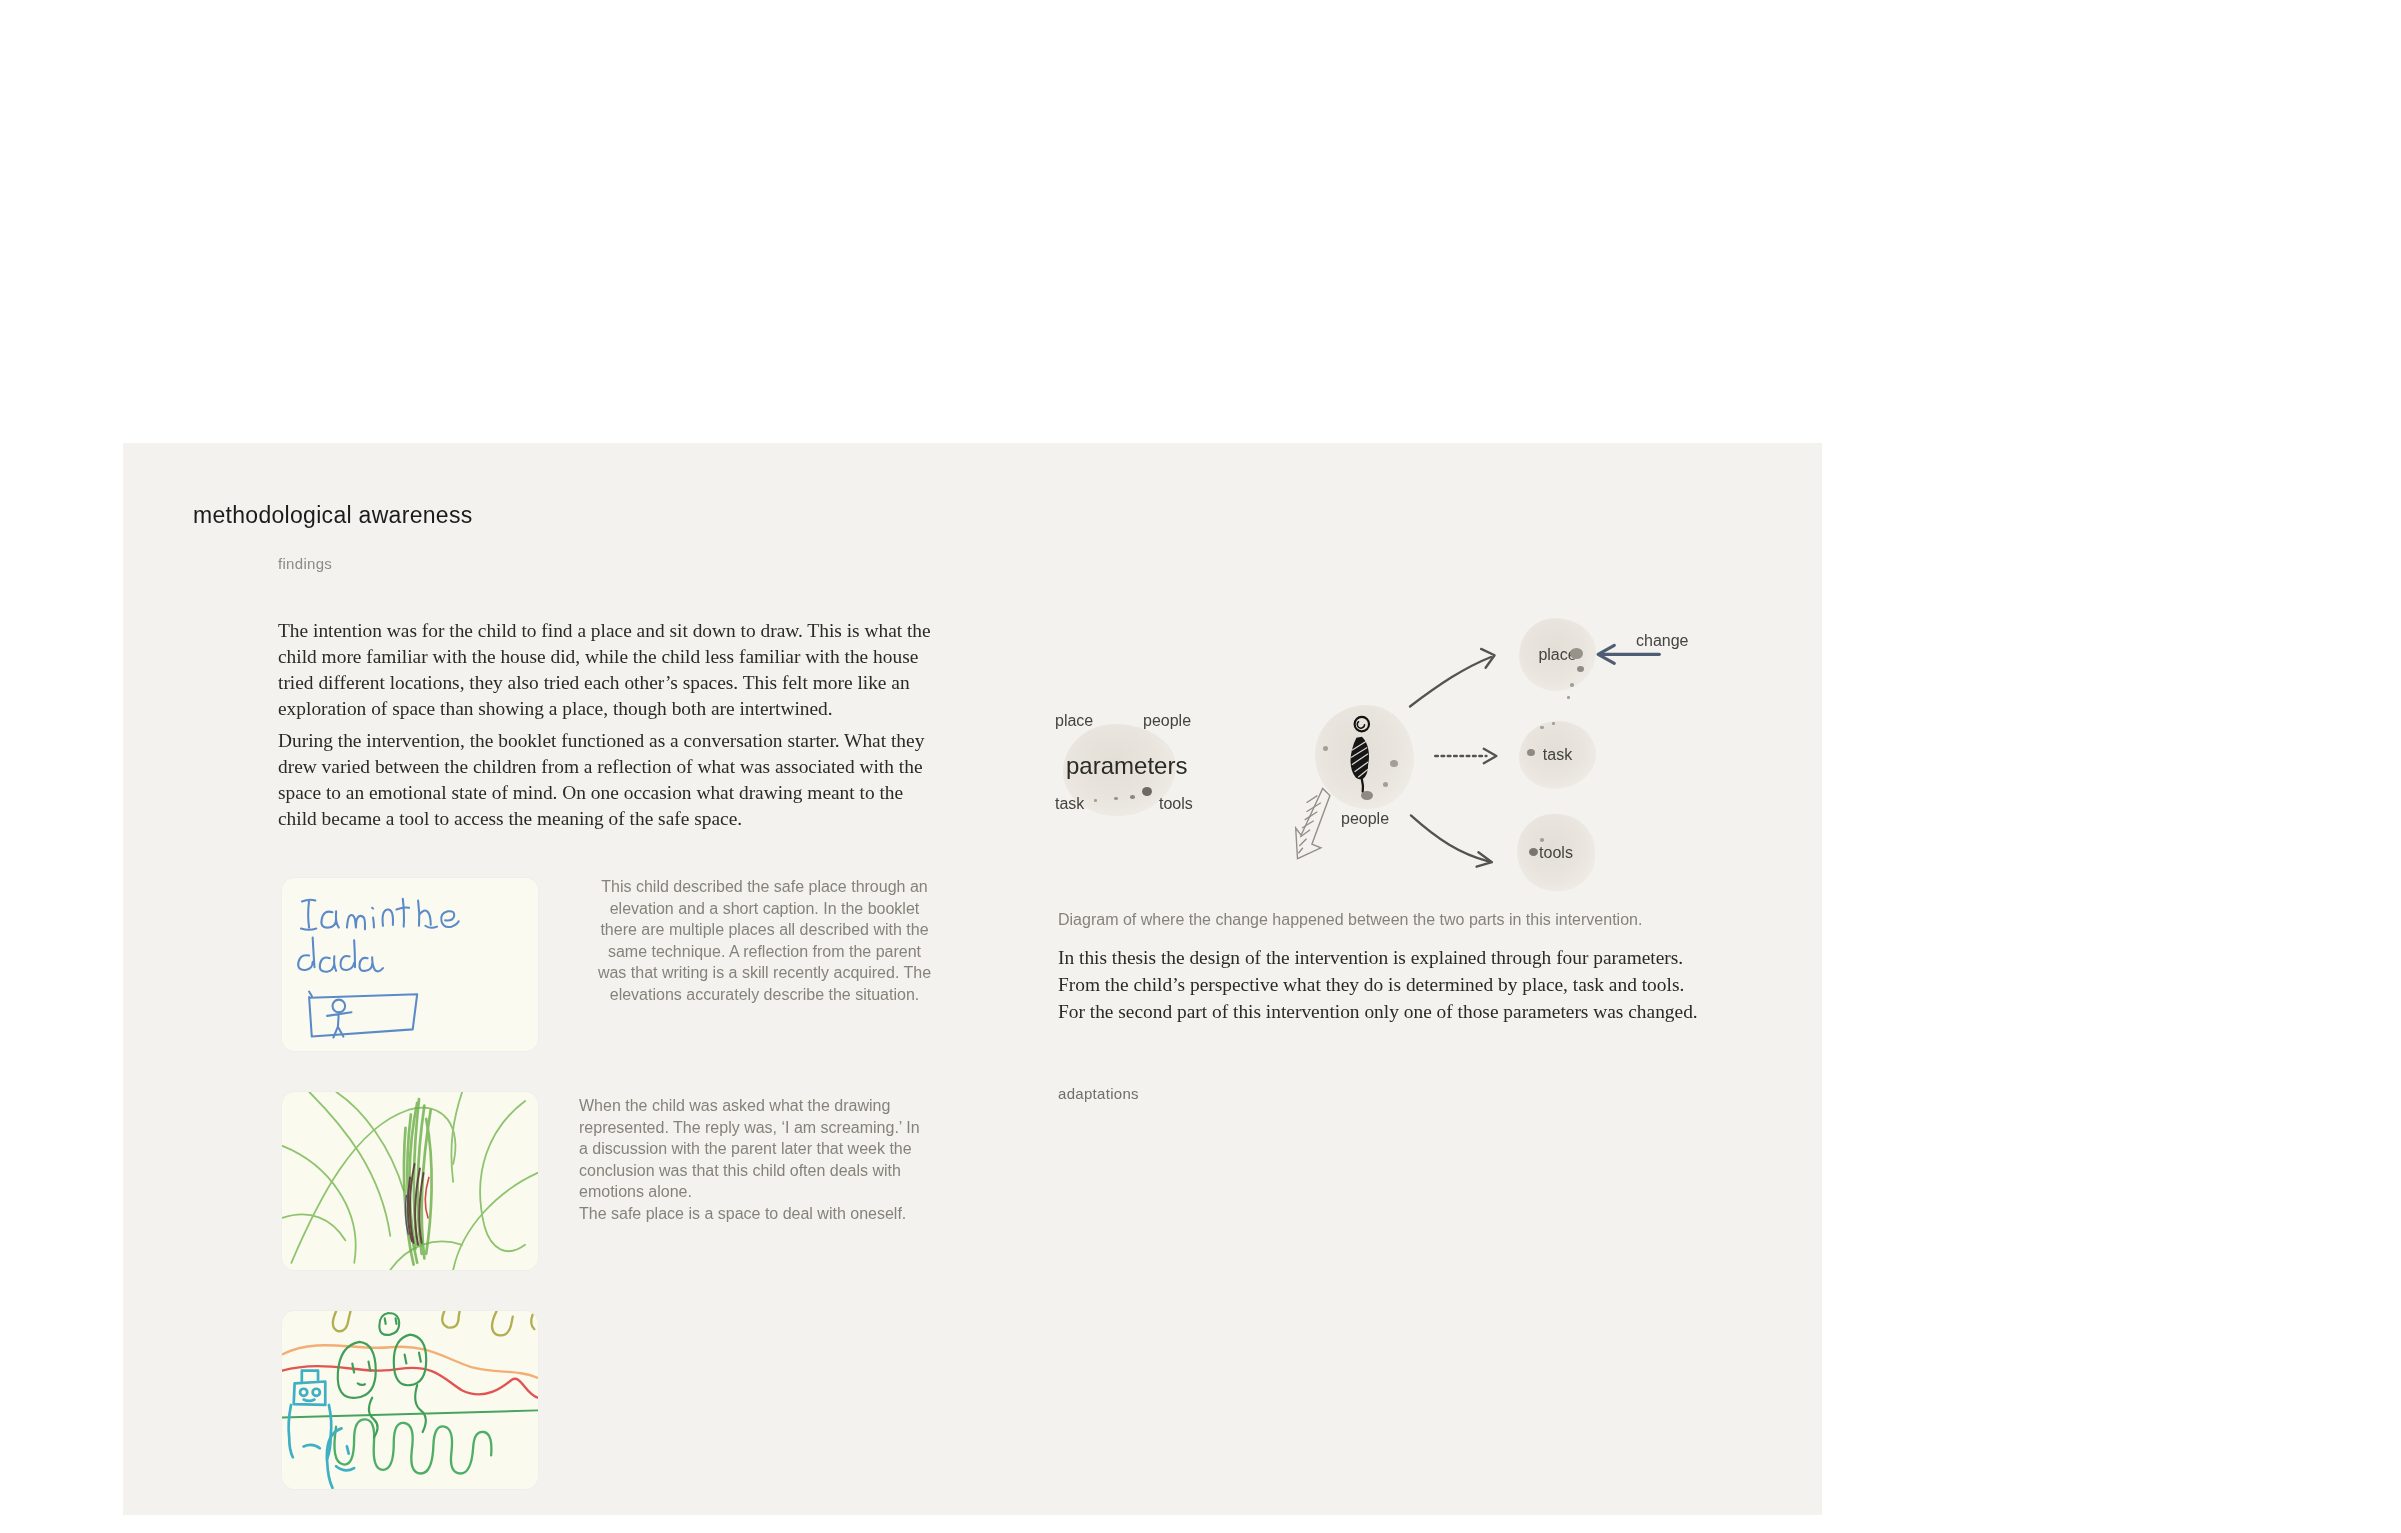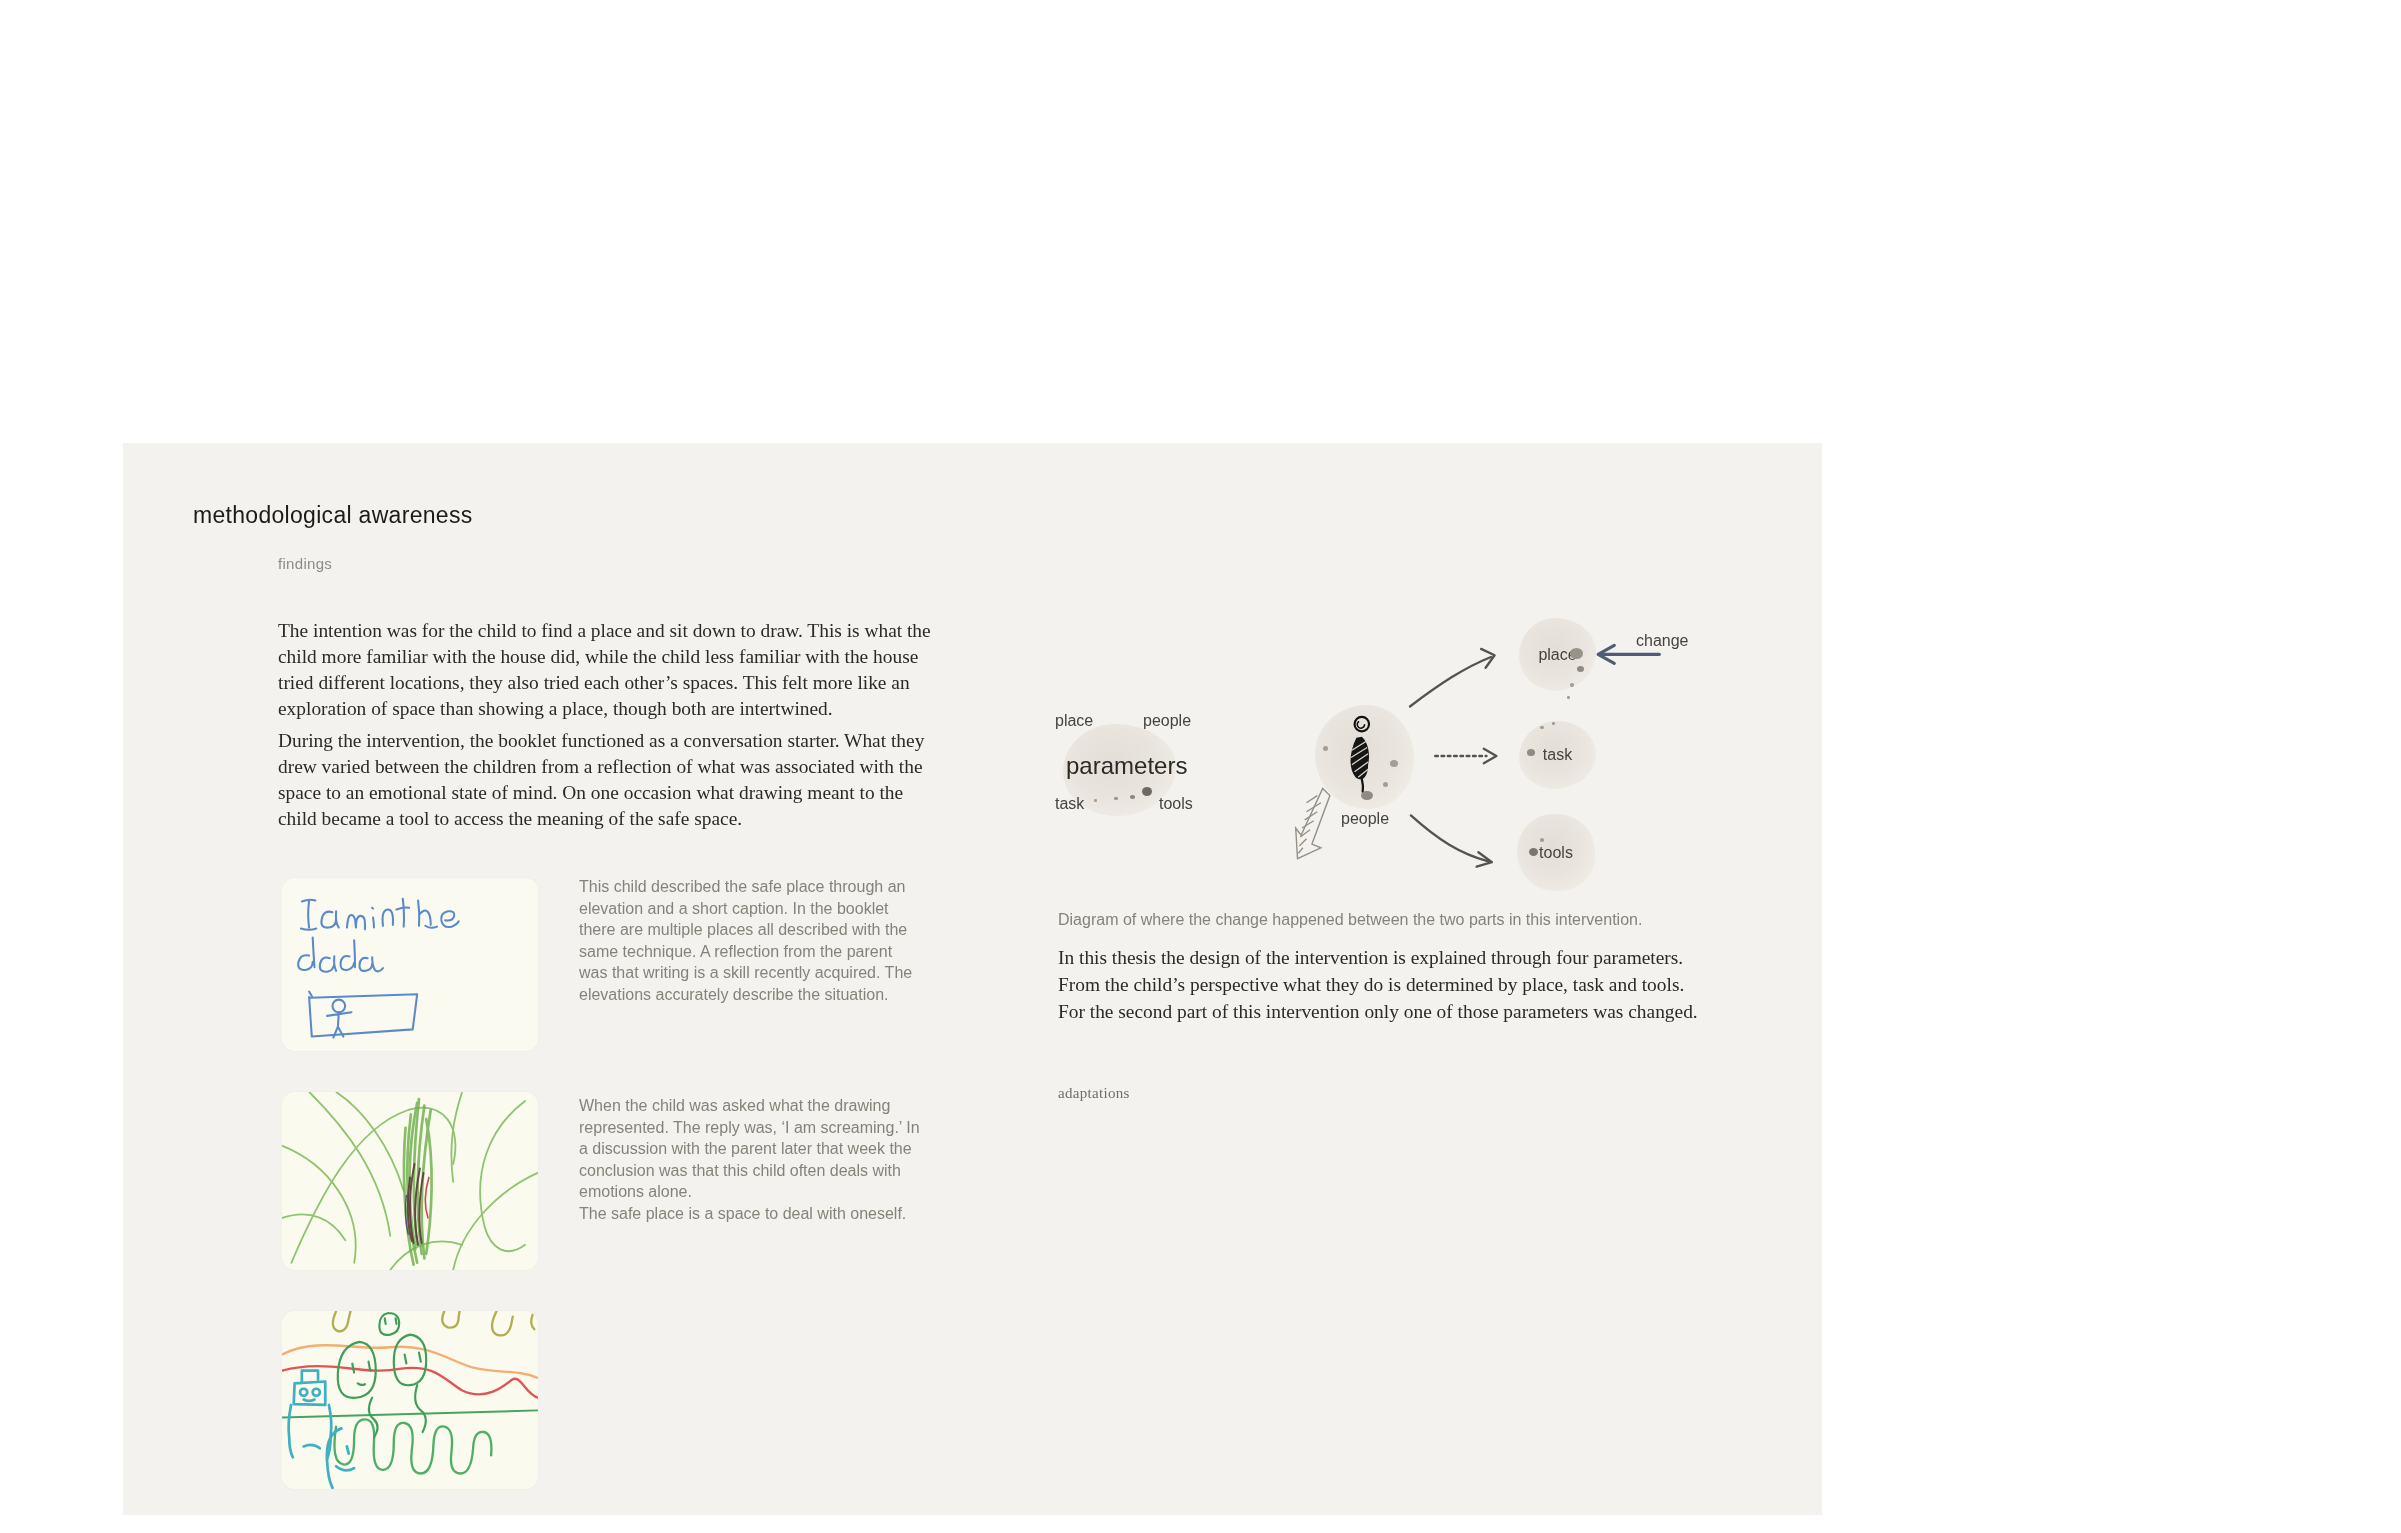--- a/index.html
+++ b/index.html
@@ -54,21 +54,21 @@
           <path d="M30,86 q-10,-2 -12,8 q-1,9 8,8 q8,-1 8,-9 M34,66 q1,19 2,33"></path>
           <path d="M53,89 q-9,-3 -11,7 q-1,9 8,8 q7,-1 8,-9 M58,87 q-1,10 2,16"></path>
           <path d="M75,87 q-9,-2 -10,7 q-1,9 7,8 q7,-1 8,-8 M80,69 q1,16 1,30"></path>
           <path d="M95,89 q-8,-2 -9,7 q-1,8 7,7 q7,-1 7,-8 M100,88 q0,9 3,14 q4,4 9,-2"></path>
           <path d="M31,133 L150,129 L145,168 L33,176 L30,132 M30,126 l3,5"></path>
           <circle cx="63" cy="142" r="7"></circle>
           <path d="M63,149 l-1,16 M50,153 l27,-4 M62,165 l-5,12 M62,165 l6,11"></path>
         </g>
       </svg>
     </div>
-    <div class="abs sans caption" style="left:456px;top:433px;width:351px;">This child described the safe place through an
+    <div class="abs sans caption" style="left:466px;top:433px;width:351px;text-align:center;">This child described the safe place through an
 elevation and a short caption. In the booklet
 there are multiple places all described with the
 same technique. A reflection from the parent
 was that writing is a skill recently acquired. The
 elevations accurately describe the situation.</div>
 
     <div class="paper" style="left:159px;top:649px;height:178px;background:#fafaef;">
       <svg width="256" height="178" viewBox="0 0 284 198">
         <g fill="none" stroke="#7cba58" stroke-width="2" stroke-linecap="round" opacity="0.85">
           <path d="M10,190 C40,120 80,40 140,20 C180,8 200,40 190,80"></path>
@@ -220,17 +220,17 @@
         </g>
       </svg>
 
       <div class="abs sans caption" style="left:935px;top:466px;width:613px;">Diagram of where the change happened between the two parts in this intervention.</div>
     </div>
 
     <div class="abs serif body-text" style="left:935px;top:501px;width:667px;line-height:27px;">In this thesis the design of the intervention is explained through four parameters.
 From the child’s perspective what they do is determined by place, task and tools.
 For the second part of this intervention only one of those parameters was changed.</div>
 
-    <div class="abs sans h2" style="left:935px;top:642px;color:#6f6e68;font-family:Liberation Serif, serif;">adaptations</div>
+    <div class="abs sans h2" style="left:935px;top:642px;color:#6f6e68;">adaptations</div>
 
   </div>
 </div>
 
 
 </body></html>

